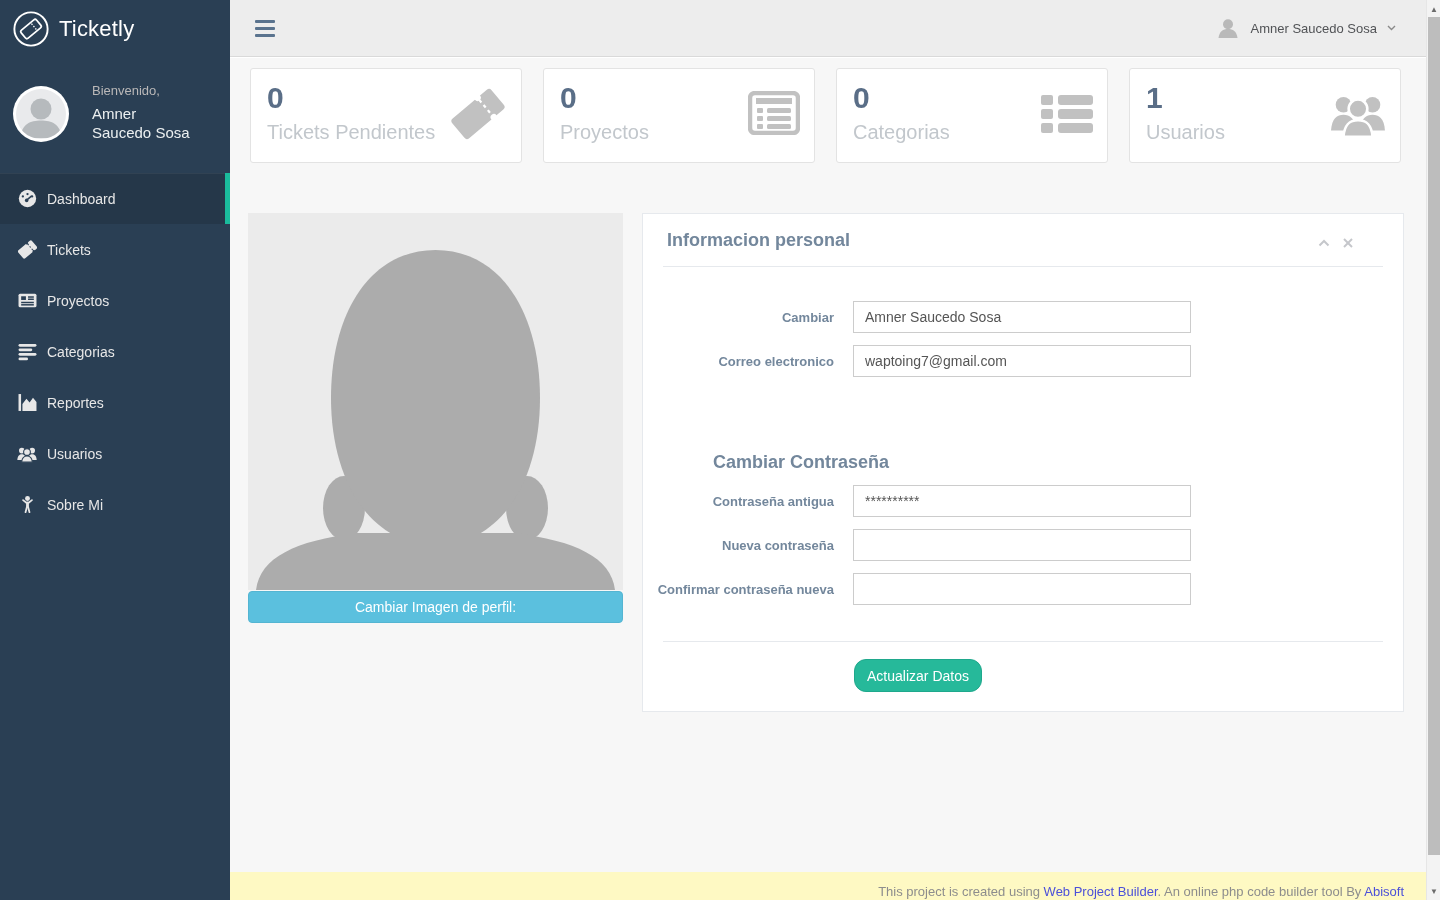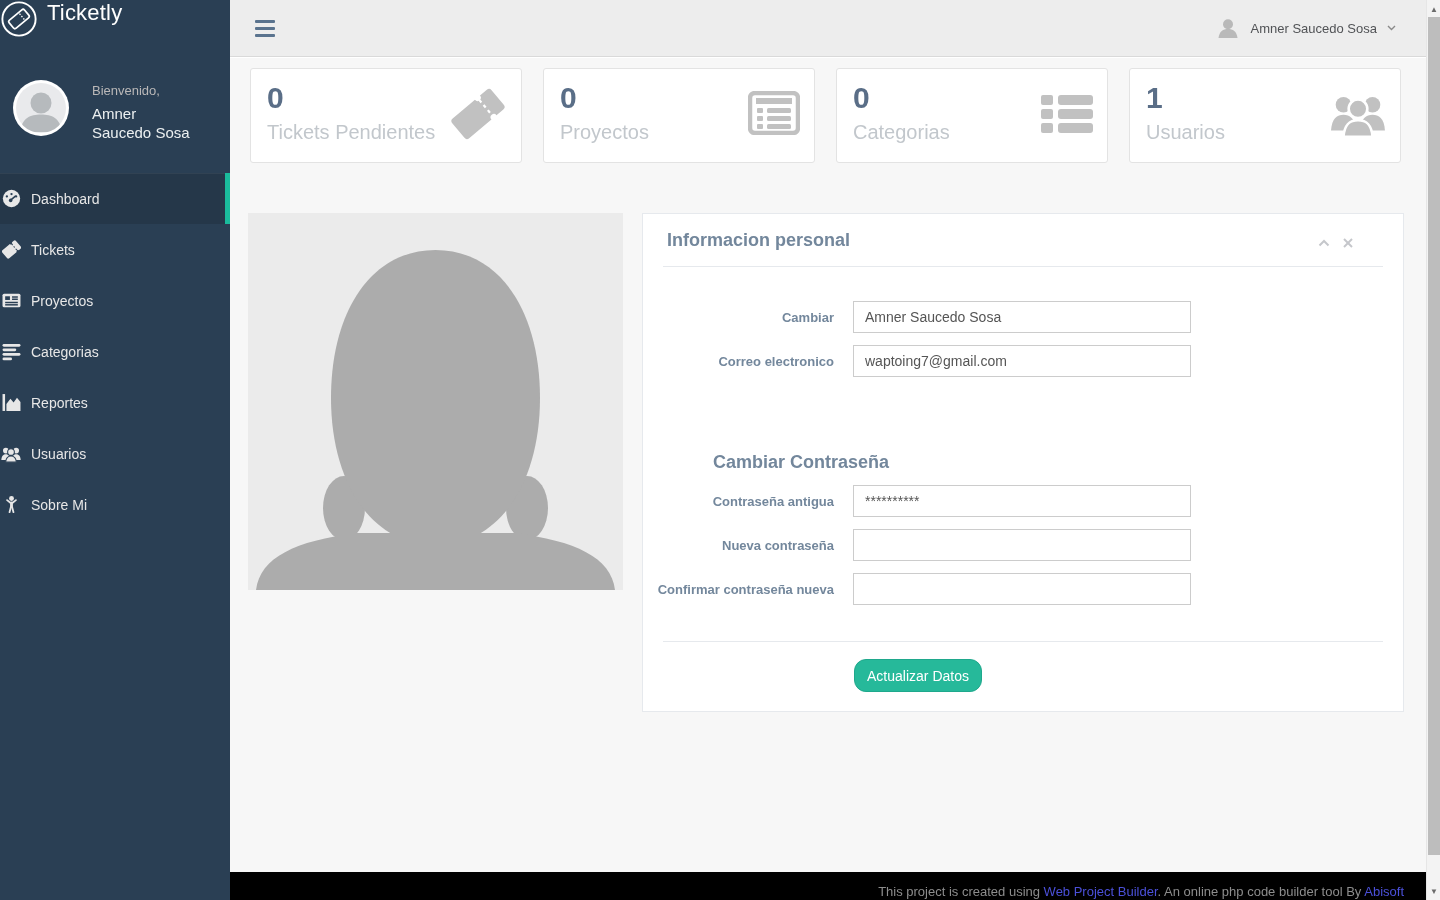--- a/index.html
+++ b/index.html
@@ -2,29 +2,29 @@
 <html><head>
 <meta charset="utf-8">
 <style>
   * { margin:0; padding:0; box-sizing:border-box; }
   html,body { width:1440px; height:900px; overflow:hidden; background:#fff;
               font-family:"Liberation Sans", sans-serif; }
   .screen { position:relative; width:1440px; height:900px; overflow:hidden; }
 
   
   .sidebar { position:absolute; left:0; top:0; width:230px; height:900px; background:#2a3f54; z-index:2; }
-  .logo { display:flex; gap:9px; height:57px; padding-left:0; }
+  .logo { display:flex; align-items:center; gap:9px; height:57px; padding-left:12px; }
   .logo-text { color:#fff; font-size:22px; letter-spacing:.2px; }
-  .welcome { display:flex; align-items:center; padding:17px 10px 10px 13px; }
+  .welcome { display:flex; align-items:flex-end; padding:17px 10px 10px 13px; }
   .welcome-avatar { flex:0 0 56px; }
   .welcome-text { margin-left:23px; padding-top:9px; }
   .welcome-hi { color:#bab8b8; font-size:13px; display:block; margin-bottom:6px; }
   .welcome-name { color:#ecf0f1; font-size:15px; line-height:19px; display:block; max-width:105px; }
   .menu { margin-top:21px; display:flex; flex-direction:column; }
-  .menu-item { height:51px; display:flex; align-items:center; cursor:pointer; color:#ecf0f1; }
+  .menu-item { height:51px; display:flex; align-items:center; padding-left:16px; cursor:pointer; color:#ecf0f1; }
   .menu-item .mi-icon { width:22px; display:flex; justify-content:center; color:#e7e7e7; }
   .menu-item .mi-label { margin-left:9px; font-size:14px; color:#e7e7e7; }
   .menu-item.active { background:#253749; border-right:5px solid #1abb9c;
                       box-shadow:inset 0 1px 0 rgba(255,255,255,.06); }
 
   
   .topbar { position:absolute; left:230px; right:0; top:0; height:57px; background:#ededed;
             border-bottom:1px solid #d9d9d9; display:flex; align-items:center; }
   .hamburger { margin-left:25px; display:flex; flex-direction:column; gap:4px; cursor:pointer; }
   .hamburger span { width:20px; height:3px; background:#5a738e; border-radius:1px; }
@@ -60,21 +60,21 @@
   .form-input { position:absolute; left:210px; width:338px; height:32px; border:1px solid #ccc;
                 background:#fff; padding:0 11px; font-size:14px; color:#555;
                 font-family:"Liberation Sans",sans-serif; outline:none; }
   .pwd-heading { position:absolute; left:70px; top:238px; font-size:18px; color:#73879c; }
   .panel-divider2 { position:absolute; left:20px; right:20px; top:427px; border-bottom:1px solid #e6e9ed; }
   .btn-submit { position:absolute; left:211px; top:445px; width:128px; height:33px; background:#26b99a;
                 border:1px solid #1fa88c; border-radius:12px; color:#fff; font-size:14px;
                 font-family:"Liberation Sans",sans-serif; cursor:pointer; }
 
   
-  .footer { position:absolute; left:230px; right:14px; bottom:0; height:28px; background:#000000;
+  .footer { position:absolute; left:230px; right:14px; bottom:0; height:28px; background:#fef9c3;
             text-align:right; padding:12px 22px 0 0; font-size:13px; color:#8d8d8d; white-space:nowrap; }
   .footer a { color:#4b50d9; text-decoration:none; }
 
   
   .scrollbar { position:absolute; right:0; top:0; width:14px; height:900px; background:#f3f3f3;
                border-left:1px solid #e6e6e6; z-index:5; }
   .sb-arrow { position:absolute; left:0; width:14px; height:14px; display:flex; align-items:center;
               justify-content:center; font-size:8px; color:#6b6b6b; cursor:pointer; }
   .sb-up { top:2px; } .sb-down { bottom:2px; }
   .sb-thumb { position:absolute; left:1px; width:12px; top:17px; height:838px; background:#bdbdbd; cursor:pointer; }
@@ -313,20 +313,21 @@
         <svg class="profile-img" viewBox="0 0 375 377">
           <rect width="375" height="377" fill="#ebebeb"></rect>
           <g fill="#acacac">
             <ellipse cx="96" cy="295" rx="21" ry="32"></ellipse>
             <ellipse cx="279" cy="295" rx="21" ry="32"></ellipse>
             <path d="M187.5,37 C253,37 292,100 292,185 C292,268 253,332 187.5,332 C122,332 83,268 83,185 C83,100 122,37 187.5,37 Z"></path>
             <path d="M8,377 C12,344 48,328 108,320 L267,320 C327,328 363,344 367,377 Z"></path>
           </g>
         </svg>
       </span>
+      <button class="btn-change-img">Cambiar Imagen de perfil:</button>
     </div>
 
     <section class="panel">
       <h2 class="panel-title">Informacion personal</h2>
       <div class="panel-tools">
         <span class="tool">
           <svg width="12" height="8" viewBox="0 0 12 8">
               <polyline points="1.5,6.5 6,2 10.5,6.5" fill="none" stroke="#c5c7cb" stroke-width="2"></polyline>
             </svg>
         </span>

